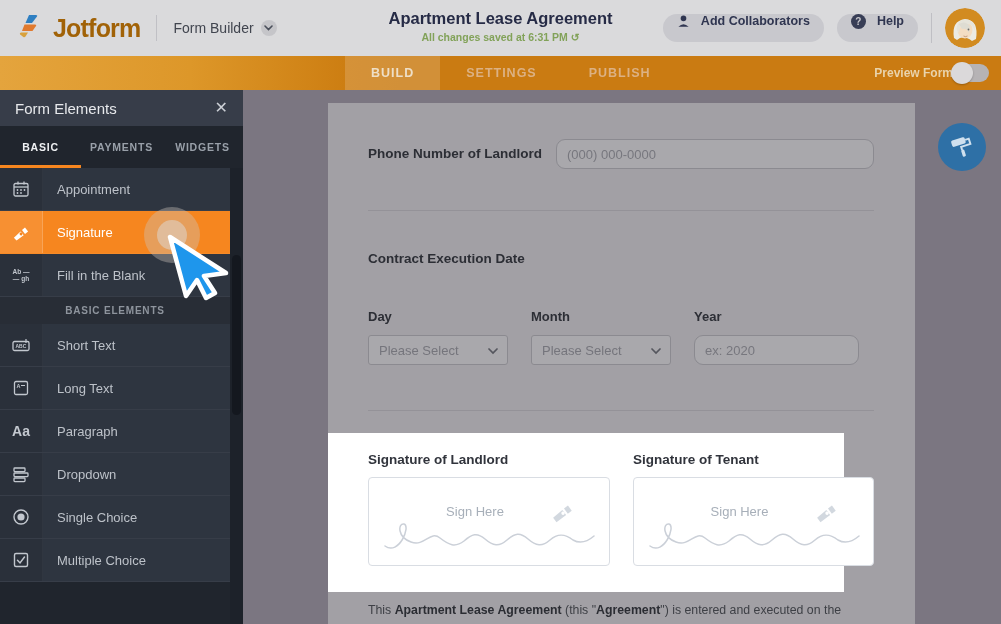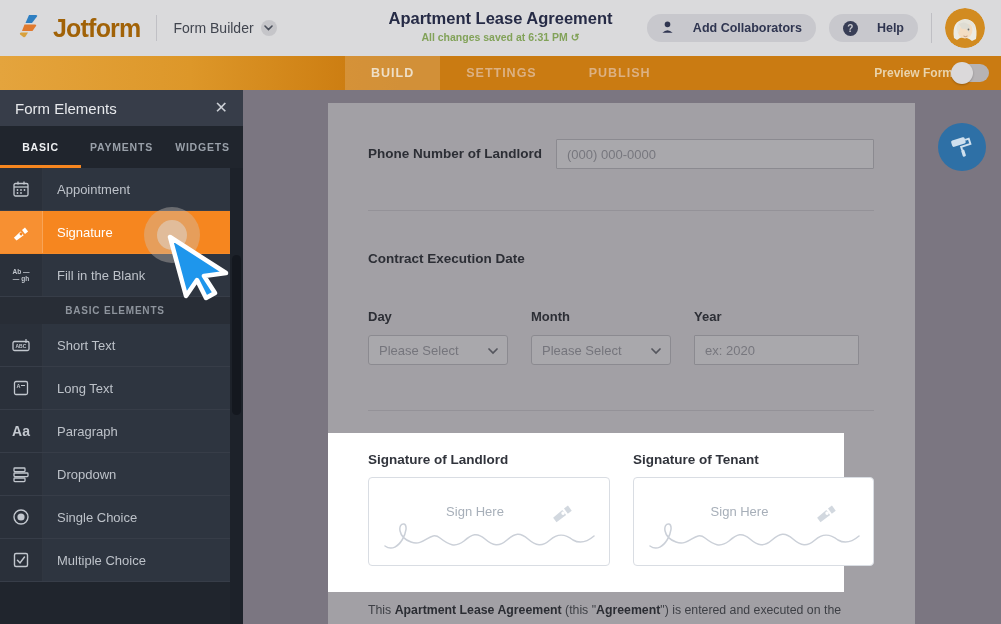--- a/index.html
+++ b/index.html
@@ -10,42 +10,42 @@
   .header { position:absolute; left:0; top:0; width:1001px; height:56px; background:#dadadc; display:flex; align-items:center; padding:0 16px; z-index:5; }
   .logo-wrap { display:flex; align-items:center; gap:9px; cursor:pointer; }
   .logo-text { font-size:25px; font-weight:800; color:#a16207; letter-spacing:-0.8px; }
   .hdr-divider { width:1px; height:26px; background:#c0c0c5; margin:0 16px; }
   .product-dd { display:flex; align-items:center; gap:7px; font-size:14px; color:#41454f; cursor:pointer; }
   .dd-chev { width:16px; height:16px; border-radius:50%; background:#c5c5c9; display:flex; align-items:center; justify-content:center; }
   .title-block { position:absolute; left:50%; top:9px; transform:translateX(-50%); text-align:center; }
   .form-title { font-size:16.5px; font-weight:700; color:#262b46; }
   .save-status { font-size:10.5px; color:#82a259; margin-top:3px; font-weight:600; }
   .hdr-right { margin-left:auto; display:flex; align-items:center; gap:13px; }
-  .pill { display:flex; align-items:center; gap:19px; background:#c8c8cd; border:none; border-radius:15px; height:28px; padding:0 14px; font-family:inherit; font-size:12.5px; font-weight:700; color:#2f3550; cursor:pointer; }
+  .pill { display:flex; gap:11px; background:#c8c8cd; border:none; border-radius:15px; height:28px; padding:0 14px; font-family:inherit; font-size:12.5px; font-weight:700; color:#2f3550; cursor:pointer; }
   .help-q { width:15px; height:15px; border-radius:50%; background:#383e56; color:#c9c9ce; font-size:10px; font-weight:700; display:flex; align-items:center; justify-content:center; }
   .avatar-divider { width:1px; height:30px; background:#bfbfc4; }
   .avatar { width:40px; height:40px; border-radius:50%; overflow:hidden; cursor:pointer; }
 
   
   .navbar { position:absolute; left:0; top:56px; width:1001px; height:34px; background:linear-gradient(to right,#e4a43d 0px,#dd9729 190px,#cd7e12 345px,#ca7b12 400px,#ca7b12 100%); z-index:5; }
   .nav-tabs { position:absolute; left:345px; top:0; height:34px; display:flex; }
   .nav-tab { height:34px; display:flex; align-items:center; padding:0 26px; font-size:12.5px; font-weight:700; letter-spacing:1px; color:#dcb183; cursor:pointer; }
   .nav-tab.active { background:rgba(255,255,255,0.16); color:#eedfc7; }
   .nav-right { position:absolute; right:12px; top:0; height:34px; display:flex; align-items:center; }
   .preview-label { font-size:12px; font-weight:600; color:#e9d3ab; }
   .toggle { position:relative; width:36px; height:18px; background:#b6b3b5; border-radius:9px; cursor:pointer; }
   .toggle-knob { position:absolute; left:-2px; top:-2px; width:22px; height:22px; border-radius:50%; background:#dbd9da; box-shadow:0 1px 2px rgba(0,0,0,0.25); }
 
   
   .canvas { position:absolute; left:0; top:90px; width:1001px; height:534px; background:#7b7681; }
 
   
   .form-card { position:absolute; left:328px; top:13px; width:587px; height:521px; background:#a2a0a5; z-index:1; }
   .f-label { position:absolute; font-size:13.5px; font-weight:600; color:#2c2e35; }
-  .f-input { position:absolute; background:#a9a8ac; border:1px solid #8b8a90; border-radius:1px; height:30px; font-family:inherit; font-size:13px; color:#5c5c63; padding:0 10px; outline:none; }
+  .f-input { position:absolute; background:#a9a8ac; border:1px solid #8b8a90; border-radius:9px; height:30px; font-family:inherit; font-size:13px; color:#5c5c63; padding:0 10px; outline:none; }
   .f-input::placeholder { color:#77777e; }
   .f-divider { position:absolute; left:40px; right:41px; height:1px; background:#949298; }
   .f-select { position:absolute; height:30px; background:#a9a8ac; border:1px solid #8b8a90; border-radius:3px; display:flex; align-items:center; padding:0 10px; font-size:13px; color:#75757c; cursor:pointer; }
   .f-select svg { position:absolute; right:9px; top:12px; }
 
   
   .white-band { position:absolute; left:0; top:330px; width:516px; height:159px; background:#ffffff; }
   .sig-label { position:absolute; top:19px; font-size:13.5px; font-weight:600; color:#31343c; }
   .sig-box { position:absolute; top:44px; height:89px; background:#fff; border:1px solid #d9dde3; border-radius:4px; cursor:pointer; }
   .sign-here { position:absolute; left:0; right:28px; top:26px; text-align:center; font-size:13px; color:#a7afb9; }

